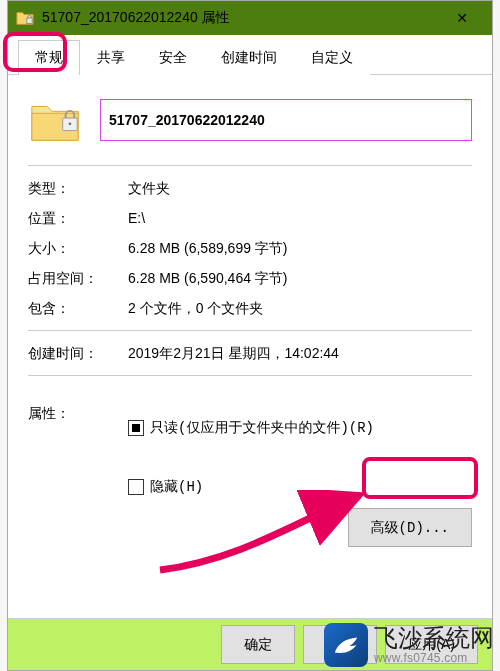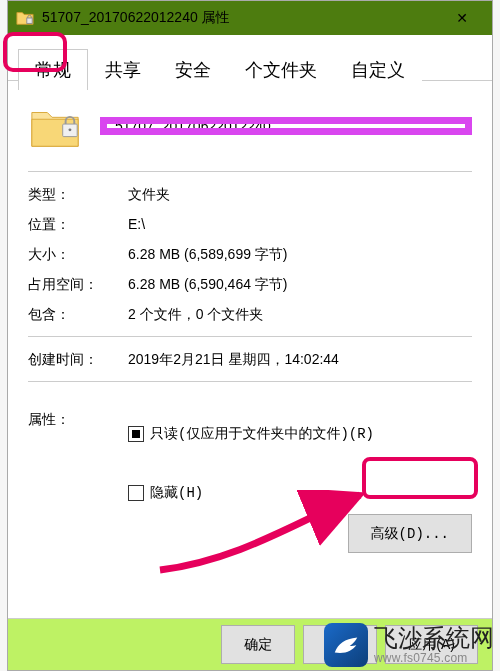--- a/index.html
+++ b/index.html
@@ -44,26 +44,26 @@
   .tabs {
     display: flex;
     padding: 0 10px;
     gap: 0;
     border-bottom: 1px solid #ccc;
     margin-top: 4px;
     position: relative;
   }
   .tab {
     padding: 8px 16px 8px;
-    font-size: 18px;
+    font-size: 14px;
     color: #000;
     border: 1px solid transparent;
     border-bottom: none;
     position: relative;
-    top: 10px;
+    top: 1px;
     background: #fff;
   }
   .tab.selected {
     border-color: #ccc;
     background: #fff;
   }
   .hl-tab {
     position: absolute;
     left: 3px; top: 32px;
     width: 64px; height: 40px;
@@ -79,26 +79,27 @@
     align-items: center;
     gap: 18px;
     margin-bottom: 18px;
   }
   .folder-icon {
     width: 54px; height: 54px; flex: 0 0 auto;
     display: inline-block;
   }
   .name-input {
     flex: 1 1 auto;
-    height: 18px;
-    border: 7px solid #d946ef;
+    height: 42px;
+    border: 1px solid #d946ef;
     padding: 2px 8px;
     font-family: inherit;
     font-size: 14px;
     background: #fff;
+    font-weight: bold;
   }
   hr.sep {
     border: none;
     border-top: 1px solid #ccc;
     margin: 10px 0 14px 0;
   }
   .kv {
     display: flex;
     align-items: flex-start;
     margin: 12px 0;
@@ -208,21 +209,21 @@
       </svg>
     </span>
     <span class="title-text">51707_20170622012240 属性</span>
     <span class="close">✕</span>
   </div>
 
   <div class="tabs">
     <div class="tab selected">常规</div>
     <div class="tab">共享</div>
     <div class="tab">安全</div>
-    <div class="tab">个文件夹</div>
+    <div class="tab">创建时间</div>
     <div class="tab">自定义</div>
   </div>
 
   <div class="content">
 
     <div class="row-head">
       <span class="folder-icon">
         <svg viewBox="0 0 56 56" width="54" height="54">
           <path d="M4 14h16l5 5h27v30H4z" fill="#fbe29b" stroke="#d9a83a" stroke-width="1"></path>
           <path d="M4 21h48v28H4z" fill="#f8d777" stroke="#d9a83a" stroke-width="1"></path>

